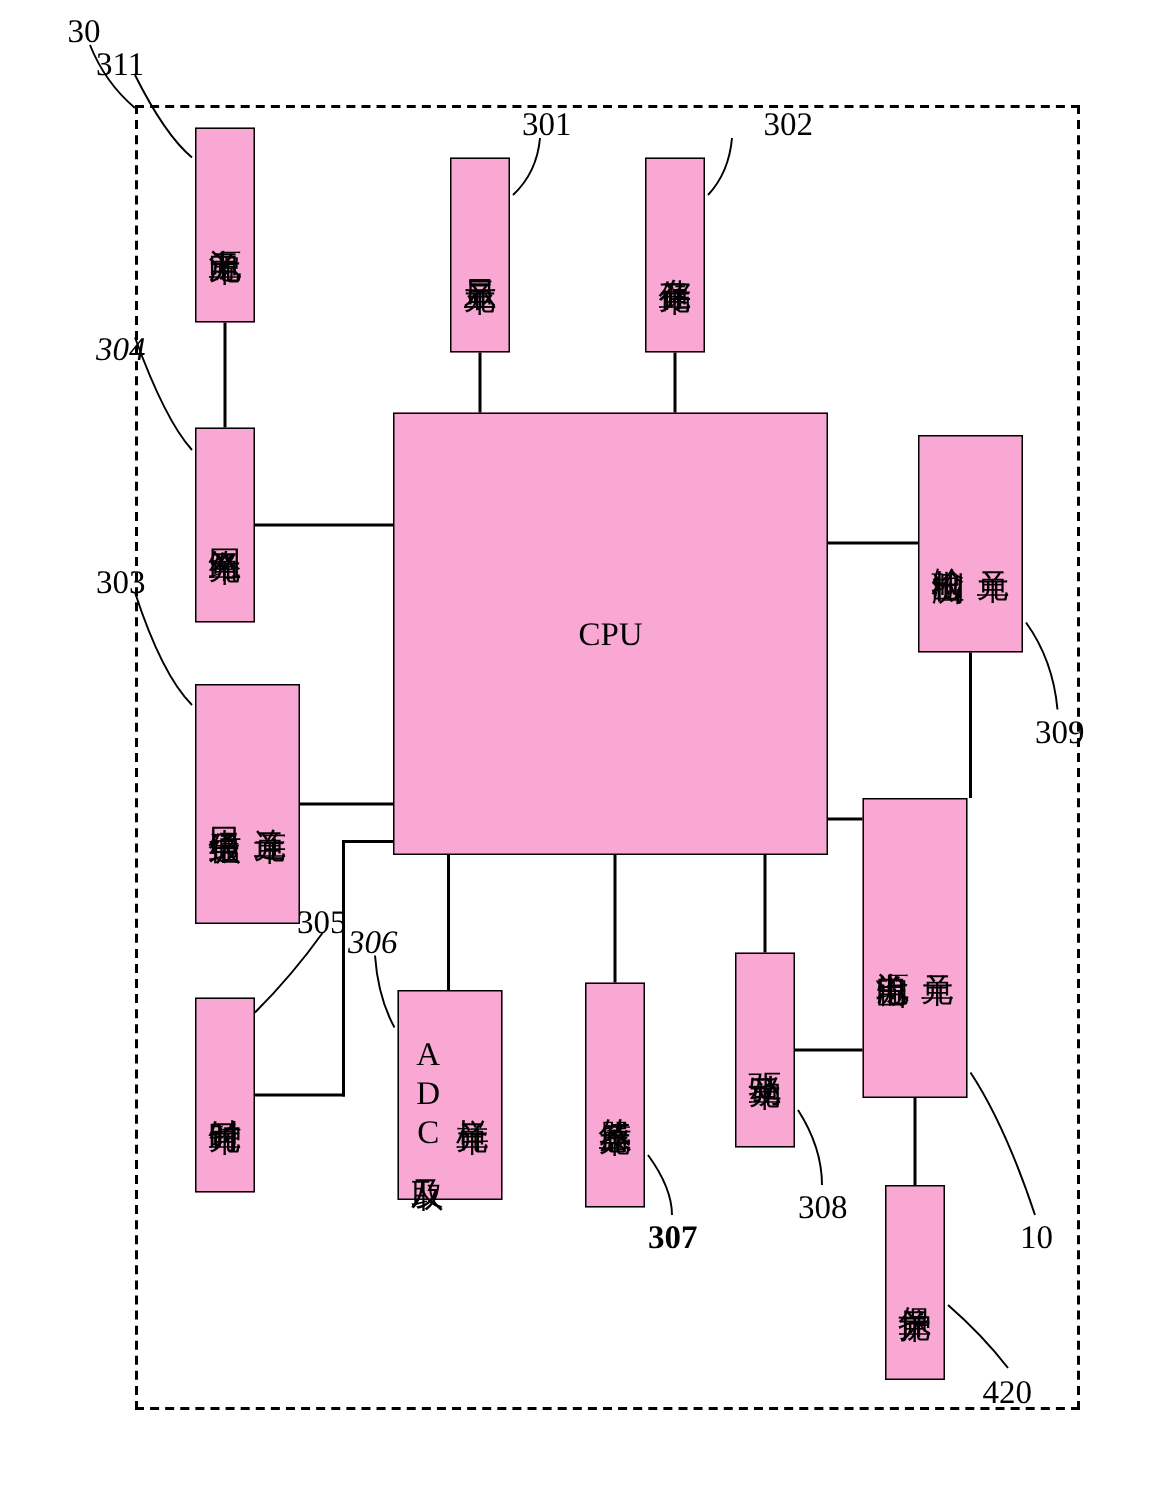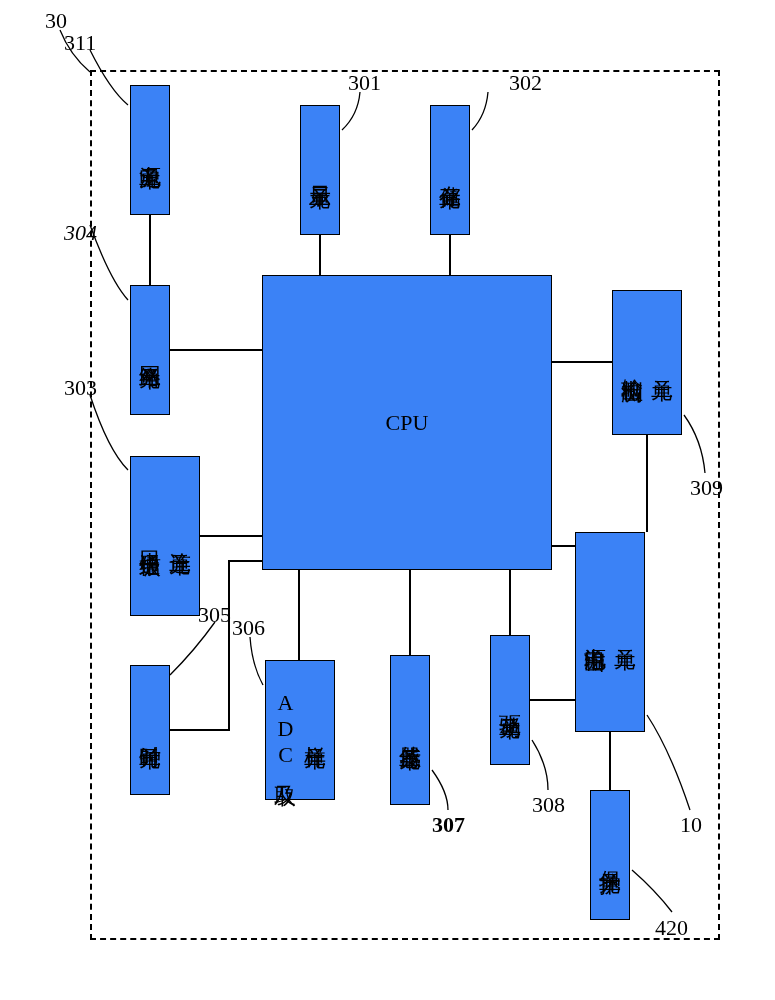--- a/index.html
+++ b/index.html
@@ -14,21 +14,21 @@
       height: 1000px;
     }
     .outer-box {
       position: absolute;
       border: 2px dashed #000;
       box-sizing: border-box;
     }
     .block {
       position: absolute;
       border: 1.5px solid #000;
-      background: #3b82f6;
+      background: #f9a8d4;
       display: flex;
       align-items: center;
       justify-content: center;
       box-sizing: border-box;
       padding: 3px;
     }
     .vtext {
       writing-mode: vertical-rl;
       text-orientation: upright;
       font-size: 22px;
@@ -177,21 +177,21 @@
     <path class="leader" d="M 647 715 Q 670 750 690 810"></path>
 
     <path class="leader" d="M 632 870 Q 655 890 672 912"></path>
   </svg>
 
   <div class="label" style="left:45px; top:8px;">30</div>
   <div class="label" style="left:64px; top:30px;">311</div>
   <div class="label" style="left:64px; top:220px;font-style:italic;">304</div>
   <div class="label" style="left:64px; top:375px;">303</div>
   <div class="label" style="left:198px; top:602px;">305</div>
-  <div class="label" style="left:232px; top:615px;">306</div>
+  <div class="label" style="left:232px; top:615px;font-style:italic;">306</div>
   <div class="label" style="left:348px; top:70px;">301</div>
   <div class="label" style="left:472px; top:70px;margin-left:37px;">302</div>
   <div class="label" style="left:432px; top:812px;font-weight:bold;">307</div>
   <div class="label" style="left:532px; top:792px;">308</div>
   <div class="label" style="left:690px; top:475px;">309</div>
   <div class="label" style="left:680px; top:812px;">10</div>
   <div class="label" style="left:655px; top:915px;">420</div>
 
 </div>
 

